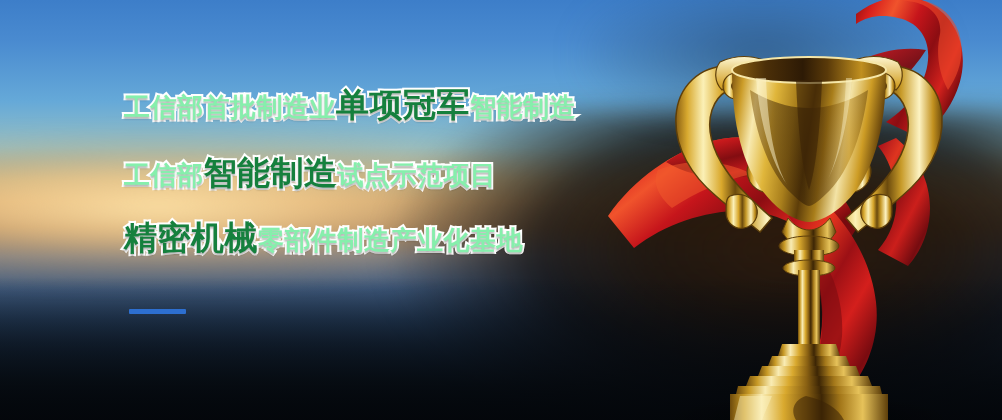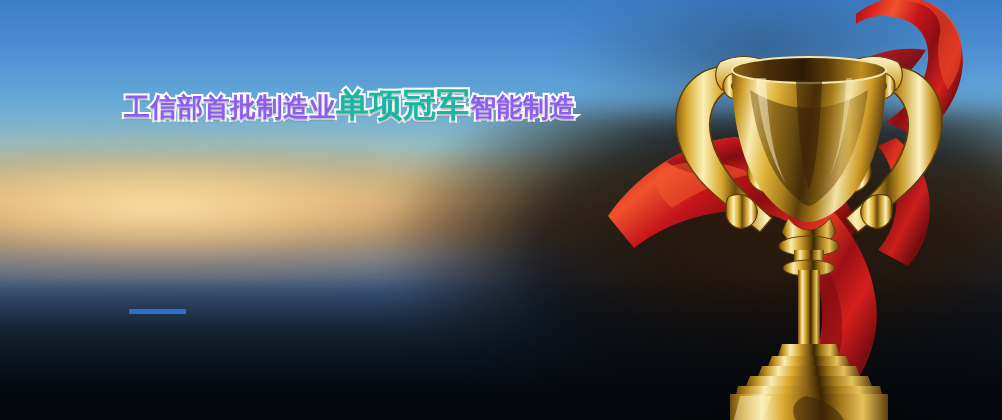--- a/index.html
+++ b/index.html
@@ -113,30 +113,30 @@
     white-space: nowrap;
     line-height: 1.0;
     font-weight: bold;
     letter-spacing: 0.5px;
   }
   .seg {
     display: inline-block;
     vertical-align: baseline;
   }
   .blue {
-    color: #8b5cf6;
+    color: #86efac;
     -webkit-text-stroke: 4px #ffffff;
     paint-order: stroke fill;
     text-shadow:
       0 2px 2px rgba(0,0,0,0.30),
       0 1px 0 rgba(255,255,255,0.5);
     margin-top: 32px;
   }
   .red {
-    color: #14b8a6;
+    color: #15803d;
     -webkit-text-stroke: 4px #ffffff;
     paint-order: stroke fill;
     text-shadow:
       0 2px 2px rgba(0,0,0,0.30),
       0 1px 0 rgba(255,255,255,0.5);
   }
   .sz-sm { font-size: 26px; }
   .sz-lg { font-size: 33px; }
 
   .line-1 { margin-bottom: 9px; }
@@ -345,20 +345,26 @@
       </g>
     </svg>
   </div>
 
   <div id="headline-block">
 
     <p class="hl-line line-1">
       <span class="seg blue sz-sm">工信部首批制造业</span><span class="seg red sz-lg">单项冠军</span><span class="seg blue sz-sm">智能制造</span>
     </p>
 
-
+    <p class="hl-line line-2">
+      <span class="seg blue sz-sm">工信部</span><span class="seg red sz-lg">智能制造</span><span class="seg blue sz-sm">试点示范项目</span>
+    </p>
+
+    <p class="hl-line line-3">
+      <span class="seg red sz-lg">精密机械</span><span class="seg blue sz-sm">零部件制造产业化基地</span>
+    </p>
 
 
   </div>
 
   <div id="accent-rule"></div>
 
 </div>
 
 </body></html>

